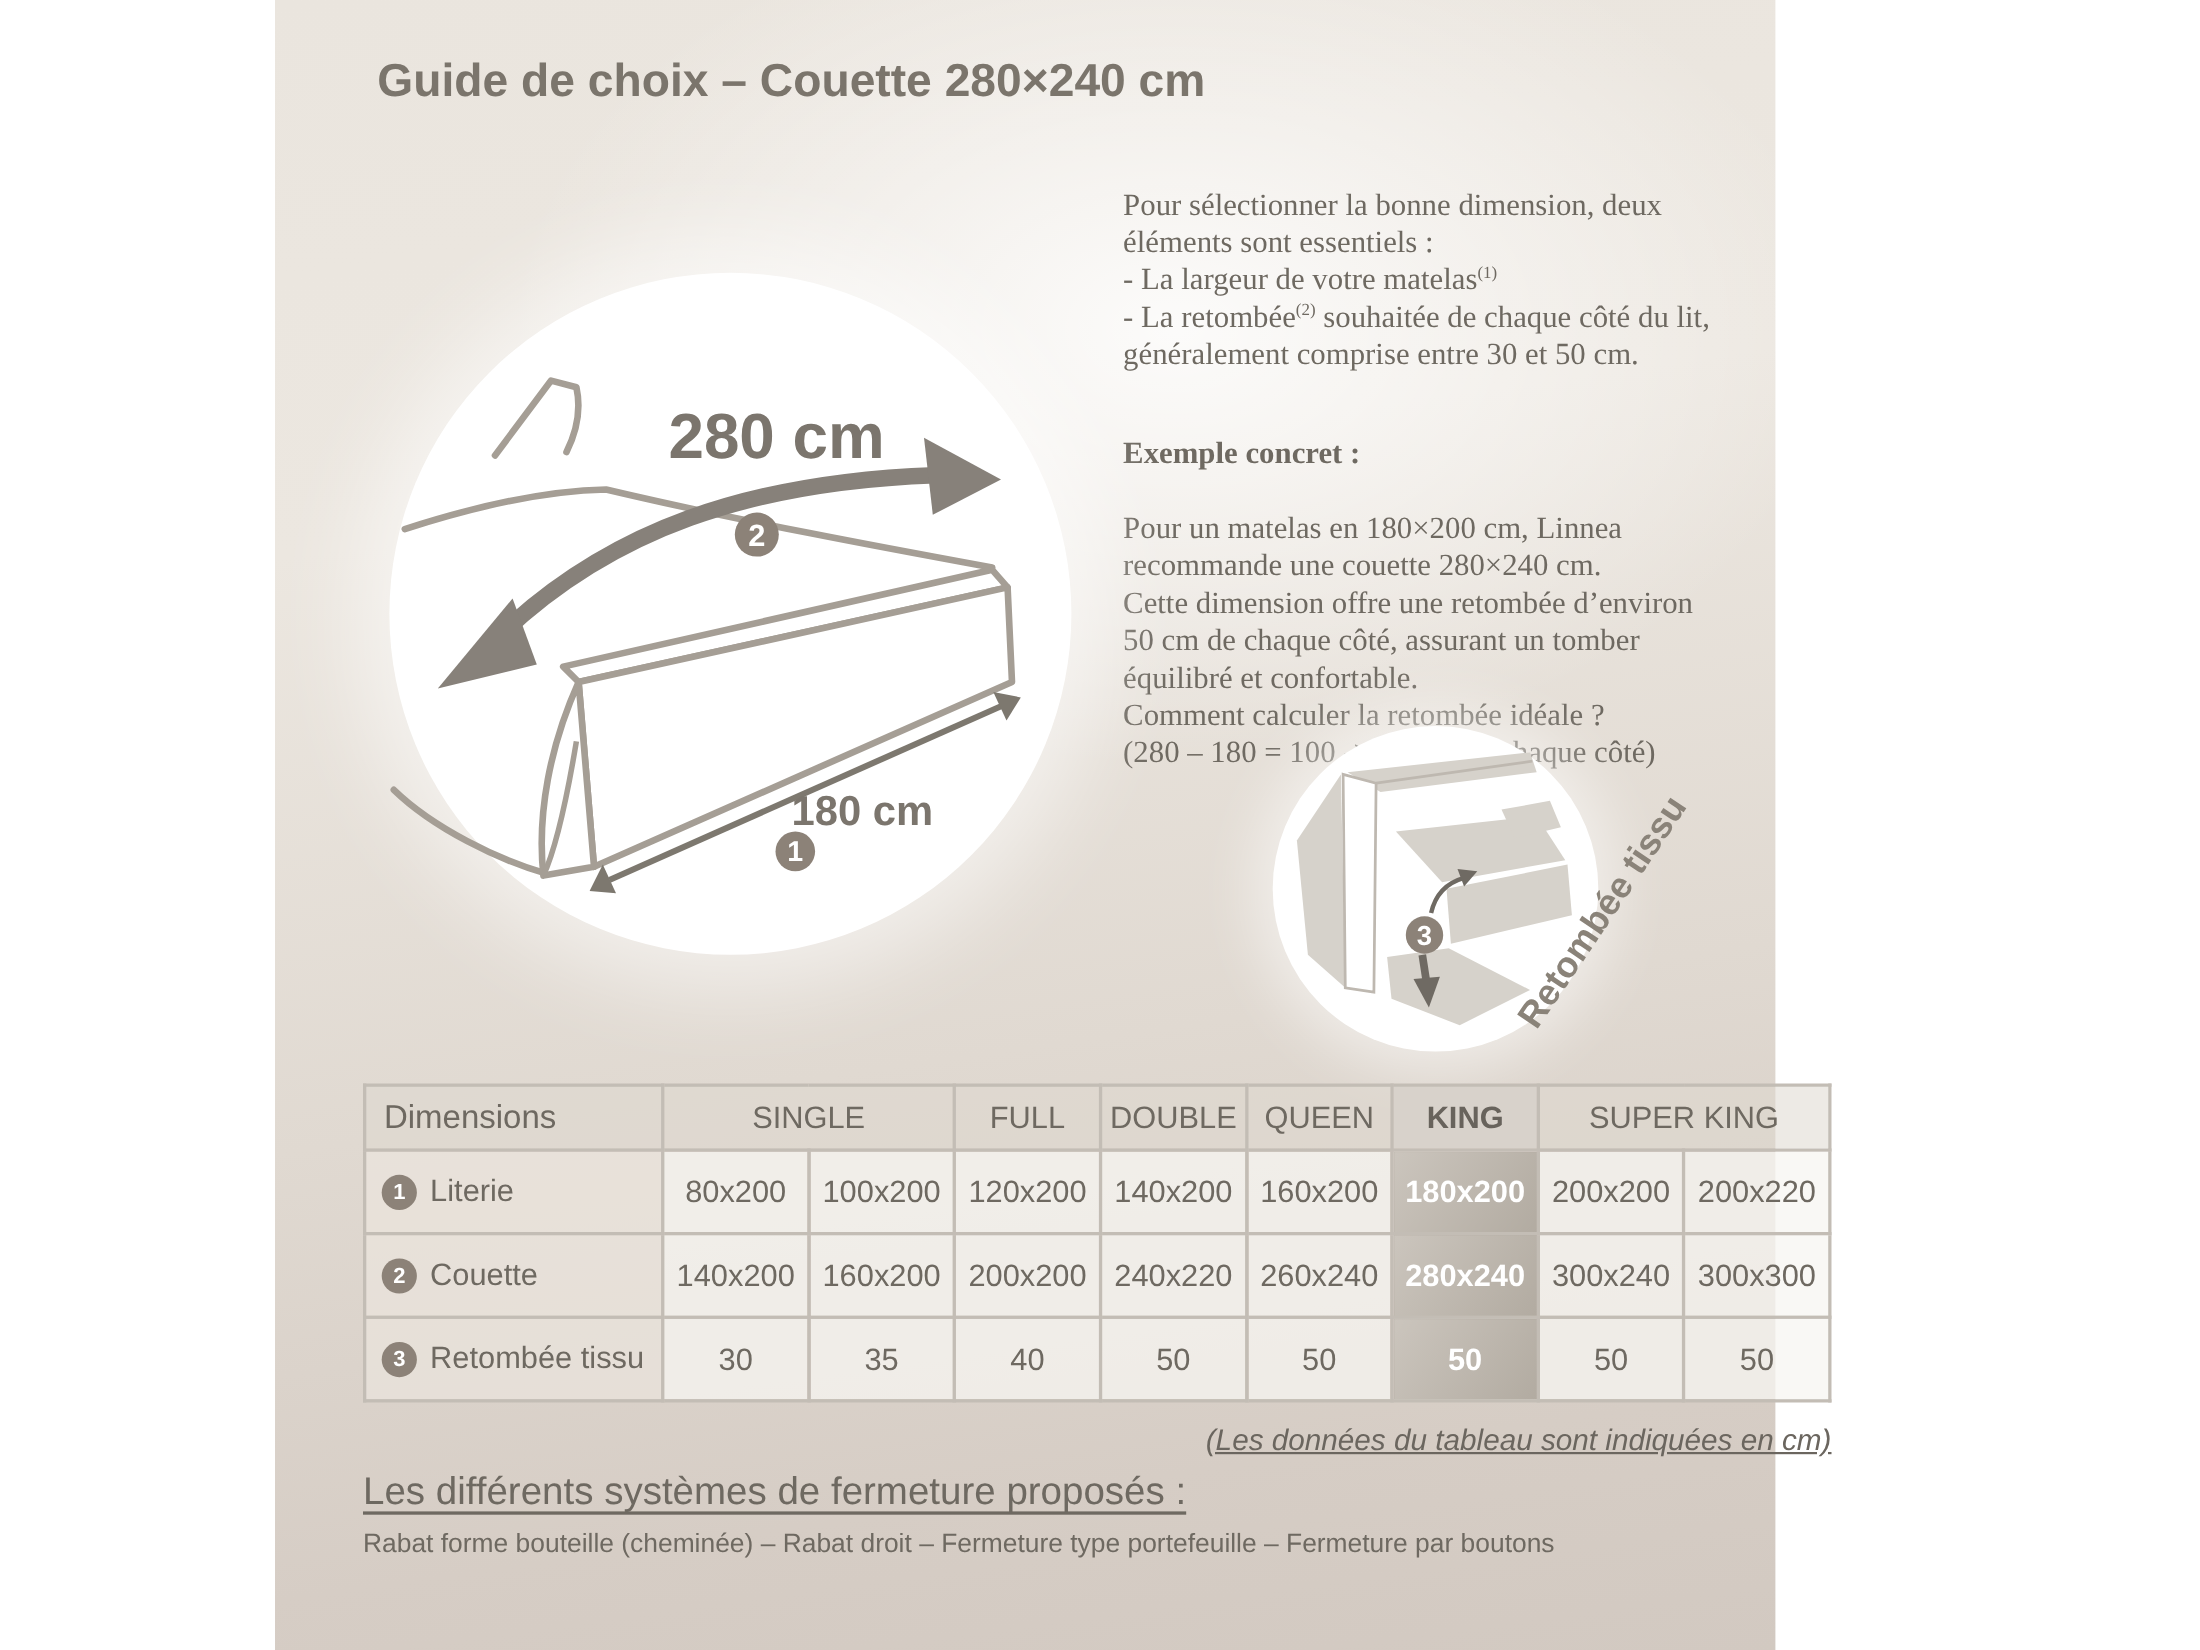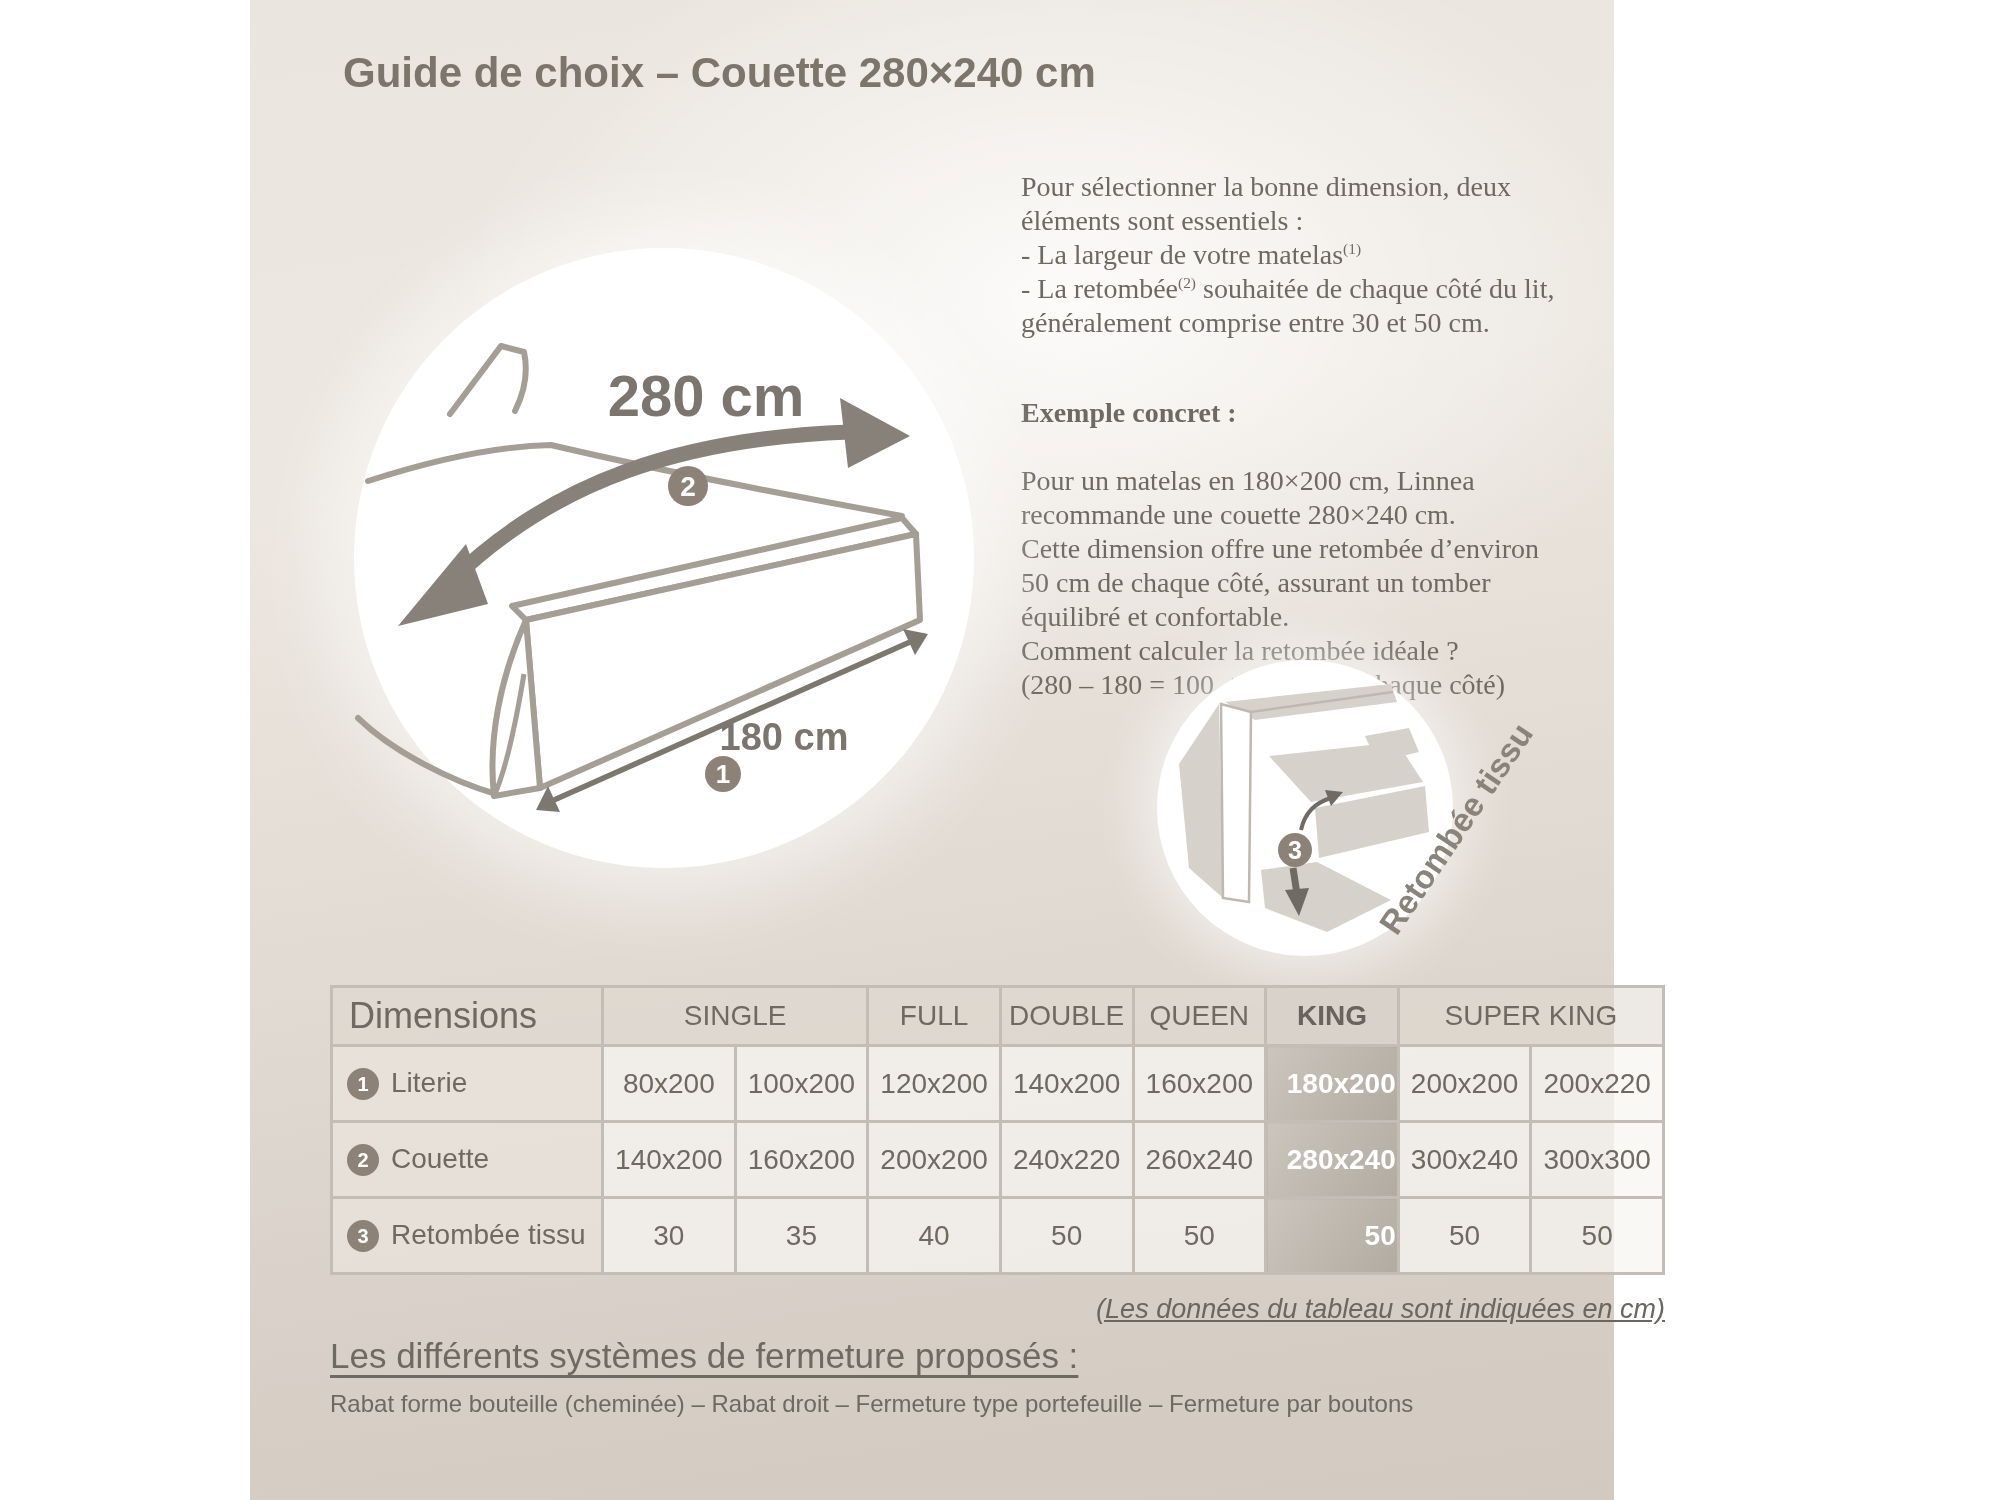--- a/index.html
+++ b/index.html
@@ -21,25 +21,25 @@
   .small-circle{left:907px;top:660px;width:296px;height:296px;border-radius:50%;background:#fff;
     box-shadow:0 0 50px 18px rgba(255,255,255,0.5);}
   .big-circle svg,.small-circle svg{display:block;width:100%;height:100%;}
   .drop-label{left:1122px;top:920px;font-size:33px;font-weight:bold;color:#8a8379;
     transform:rotate(-56deg);transform-origin:0 0;white-space:nowrap;}
   .table-wrap{left:80px;top:985px;width:1335px;}
   table{width:100%;border-collapse:collapse;table-layout:fixed;font-size:28px;color:#6e6961;}
   col.c-label{width:271px;}
   th{font-weight:normal;height:54px;background:rgba(222,216,208,0.55);border:3px solid #c3bdb5;
      text-align:center;overflow:hidden;}
-  th.dim-h{text-align:left;padding-left:16px;font-size:36px;}
+  th.dim-h{text-align:left;padding-left:16px;font-size:30px;}
   th.king-h{font-weight:bold;background:rgba(215,210,202,0.95);color:#68635c;}
   td{height:71px;background:rgba(247,245,241,0.75);border:3px solid #c3bdb5;text-align:center;overflow:hidden;}
   td.label-cell{background:rgba(236,230,222,0.65);text-align:left;padding-left:14px;}
-  td.king{background:linear-gradient(125deg,#cbc5bd 0%,#b2aba1 100%);color:#ffffff;font-weight:bold;text-align:right;}
+  td.king{background:linear-gradient(125deg,#cbc5bd 0%,#b2aba1 100%);color:#ffffff;font-weight:bold;}
   .row-badge{display:inline-block;width:32px;height:32px;border-radius:50%;background:#8c8278;color:#fff;
     font-size:20px;font-weight:bold;line-height:32px;text-align:center;vertical-align:middle;margin-right:12px;}
   .table-note{left:80px;top:1294px;width:1335px;text-align:right;font-size:27px;font-style:italic;color:#6b665f;text-decoration:underline;}
   .closures-heading{left:80px;top:1336px;font-size:35px;color:#6e6961;text-decoration:underline;text-underline-offset:7px;}
   .closures-list{left:80px;top:1390px;font-size:24px;color:#6e6961;white-space:nowrap;}
   .svg-dim-label{font-weight:bold;fill:#7b756d;}
   .badge-num{fill:#ffffff;font-weight:bold;}
 </style>
 </head>
 <body>

